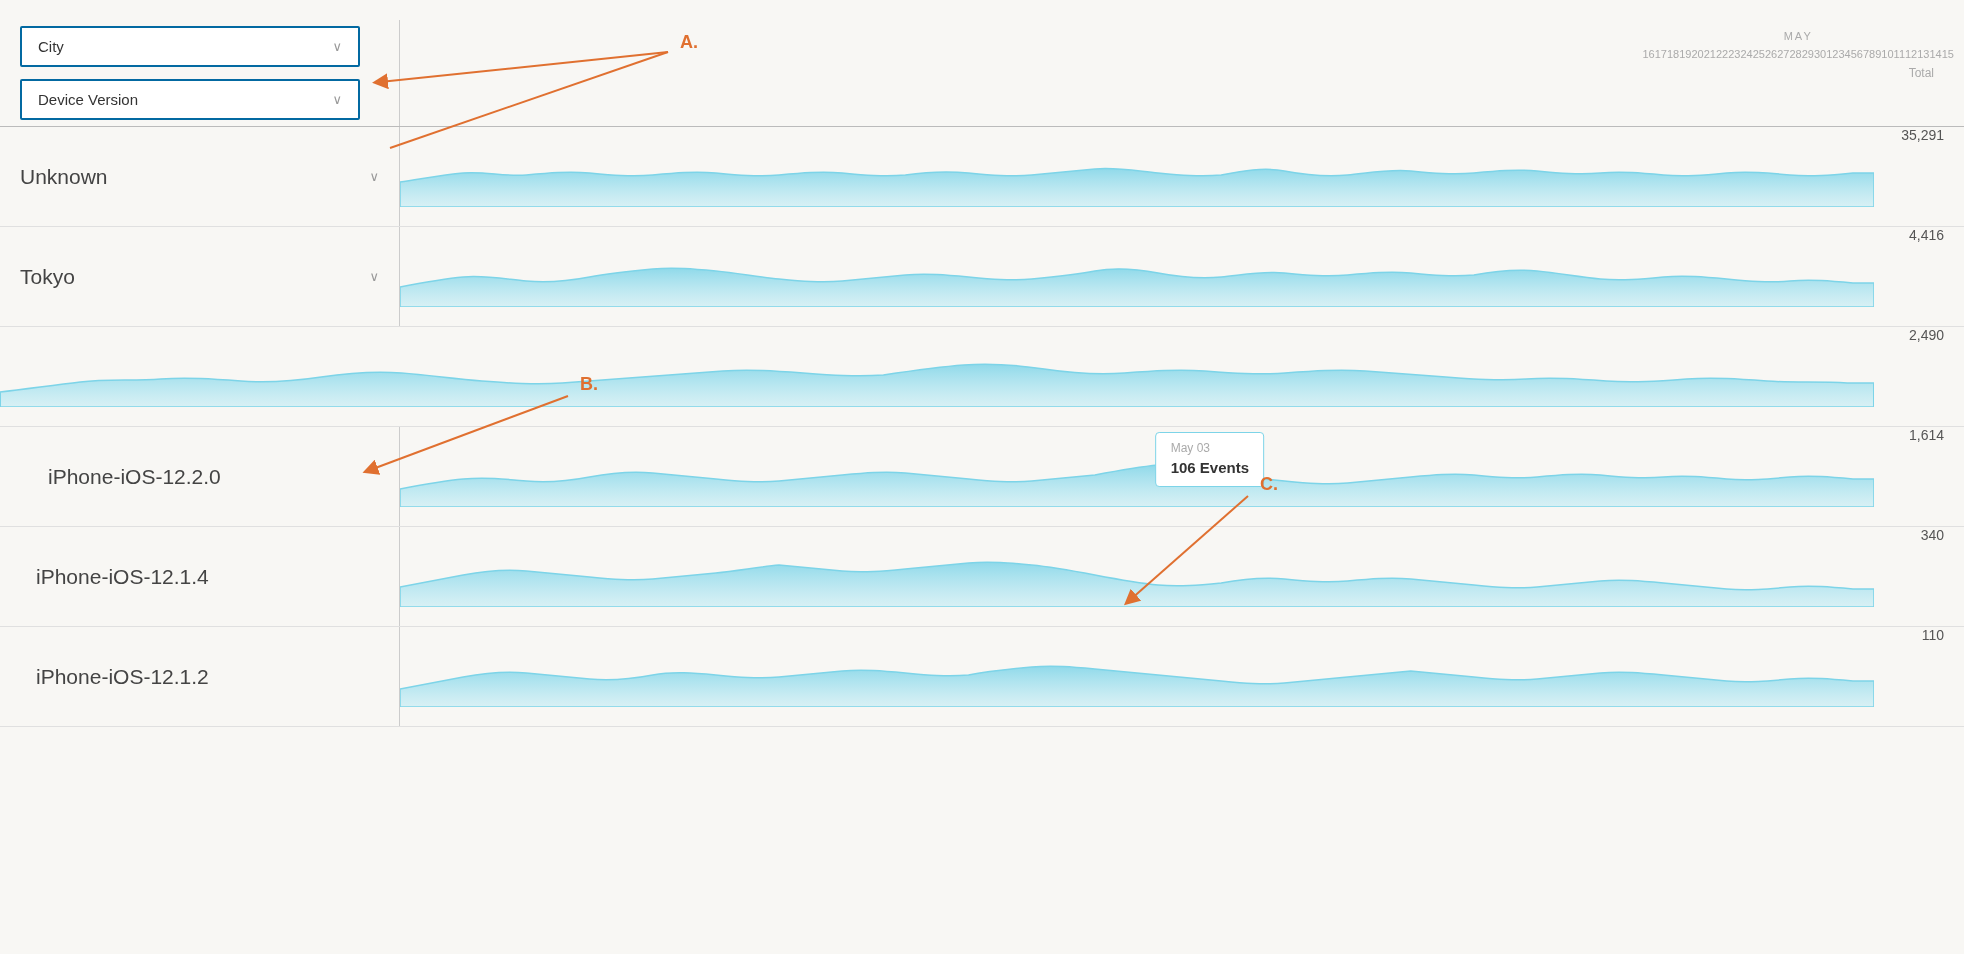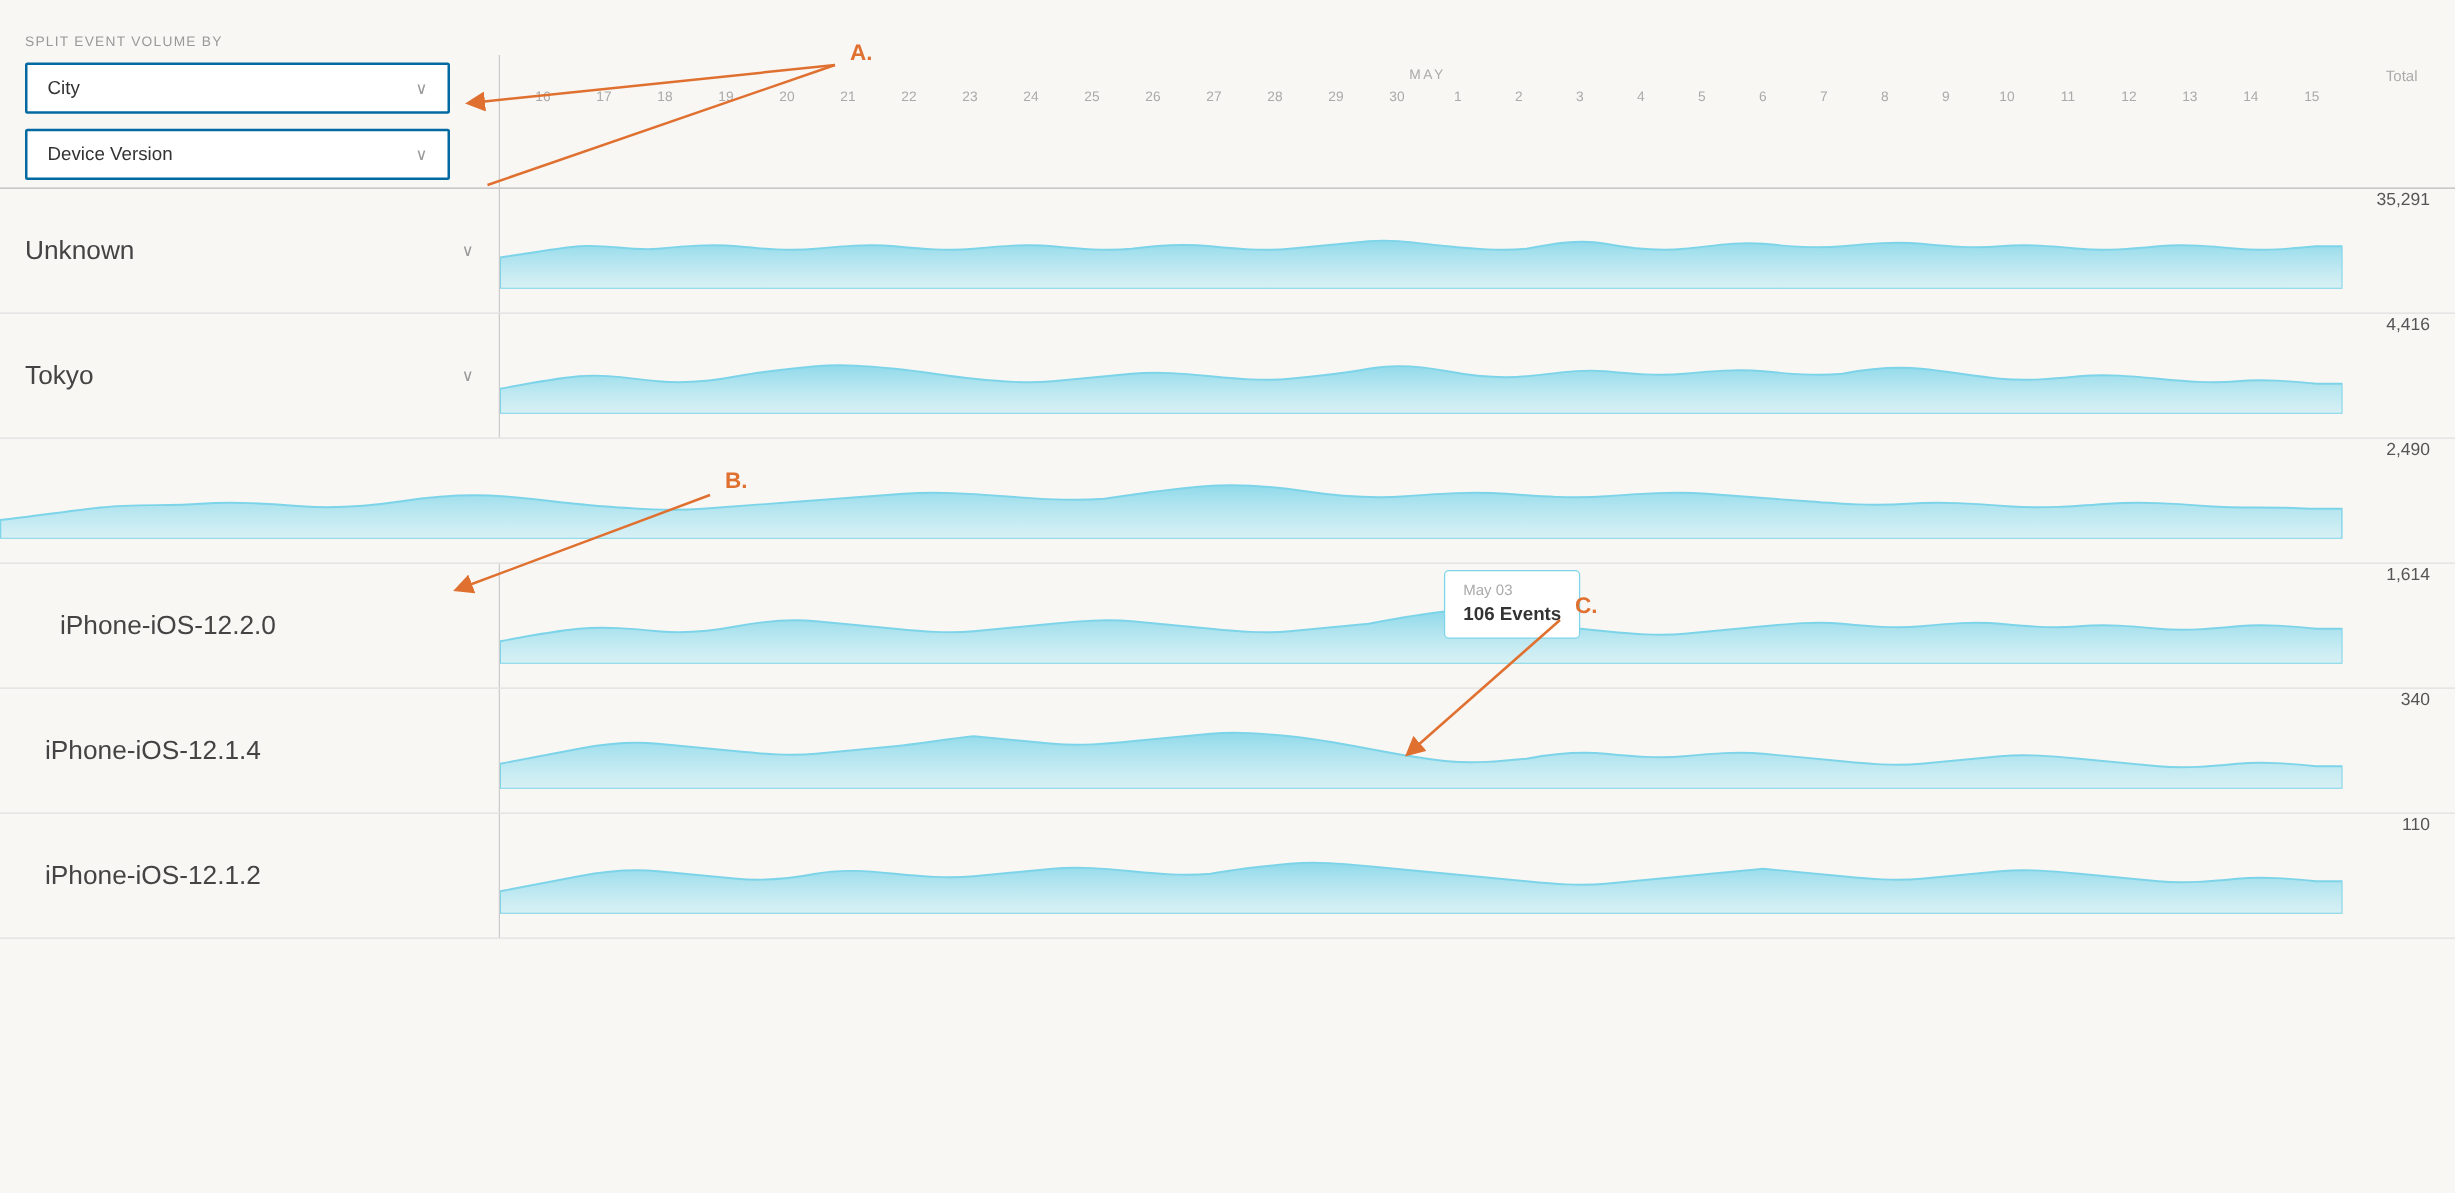--- a/index.html
+++ b/index.html
@@ -180,41 +180,40 @@
       </marker>
     </defs>
 
     <text x="580" y="390" font-size="18" font-weight="700" fill="#e07030">B.</text>
     <line x1="568" y1="396" x2="370" y2="470" stroke="#e07030" stroke-width="2" marker-end="url(#arrow)"></line>
 
     <text x="1260" y="490" font-size="18" font-weight="700" fill="#e07030">C.</text>
     <line x1="1248" y1="496" x2="1130" y2="600" stroke="#e07030" stroke-width="2" marker-end="url(#arrow)"></line>
   </svg>
 
-  <div class="split-label">SPLIT EVENT VOLUME BY</div>
 
   <div class="layout">
 
     <div class="left-panel">
       <div class="dropdown-wrapper">
         <div class="dropdown">
           <span>City</span>
           <span class="chevron">∨</span>
         </div>
       </div>
       <div class="dropdown-wrapper">
         <div class="dropdown">
           <span>Device Version</span>
           <span class="chevron">∨</span>
         </div>
       </div>
     </div>
 
     <div class="right-panel">
-      <div style="display:flex;padding:10px 10px 6px 10px;position:relative;min-height:70px;">
+      <div style="display:flex;align-items:flex-end;padding:10px 10px 6px 10px;position:relative;min-height:70px;flex-direction:column;">
         <div style="flex:1;position:relative;">
 
           <div style="position:absolute;top:0;left:50%;transform:translateX(-50%);font-size:11px;color:#aaa;letter-spacing:2px;">MAY</div>
           <div style="display:flex;margin-top:18px;">
             <span class="date-label">16</span>
             <span class="date-label">17</span>
             <span class="date-label">18</span>
             <span class="date-label">19</span>
             <span class="date-label">20</span>
             <span class="date-label">21</span>

